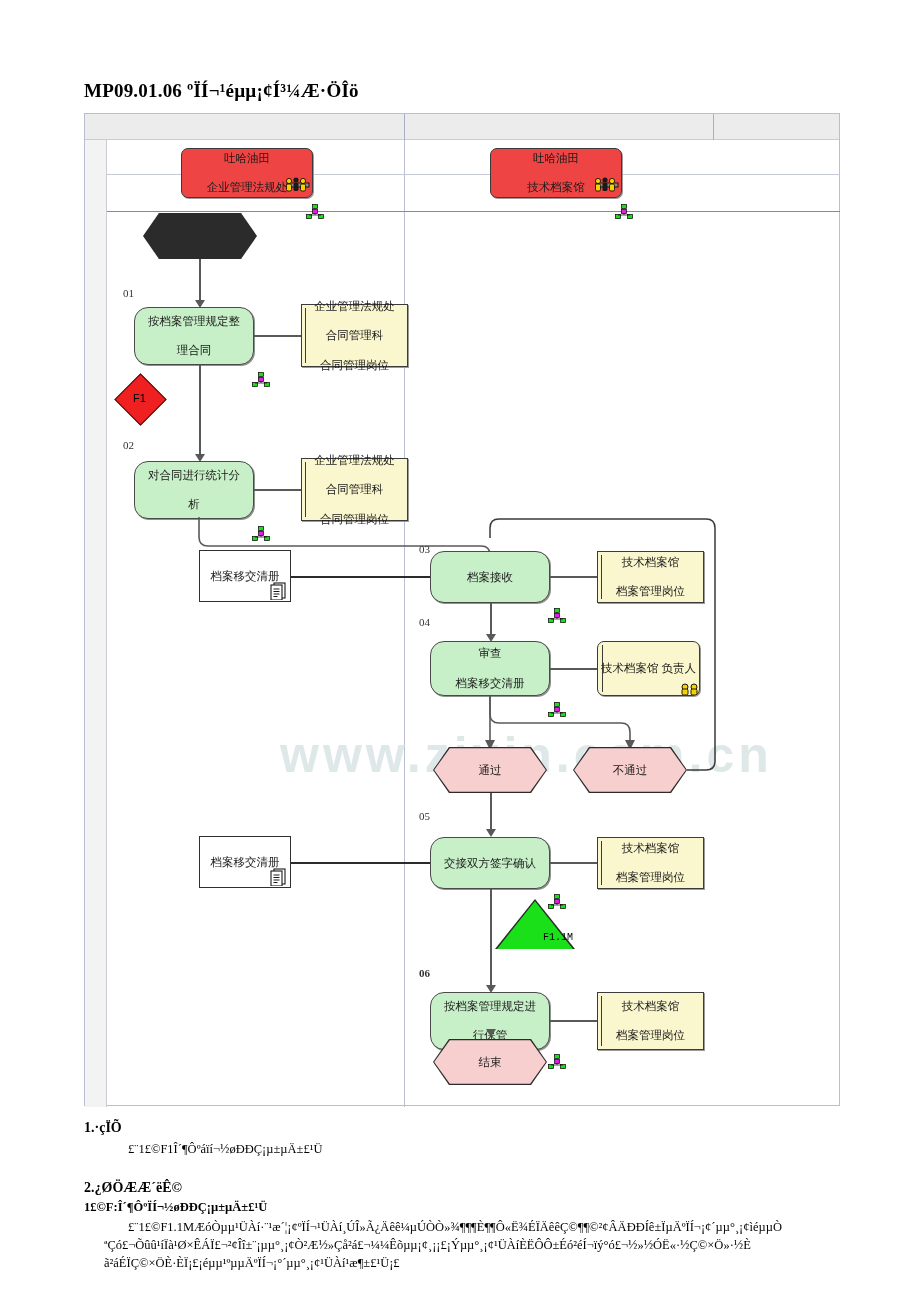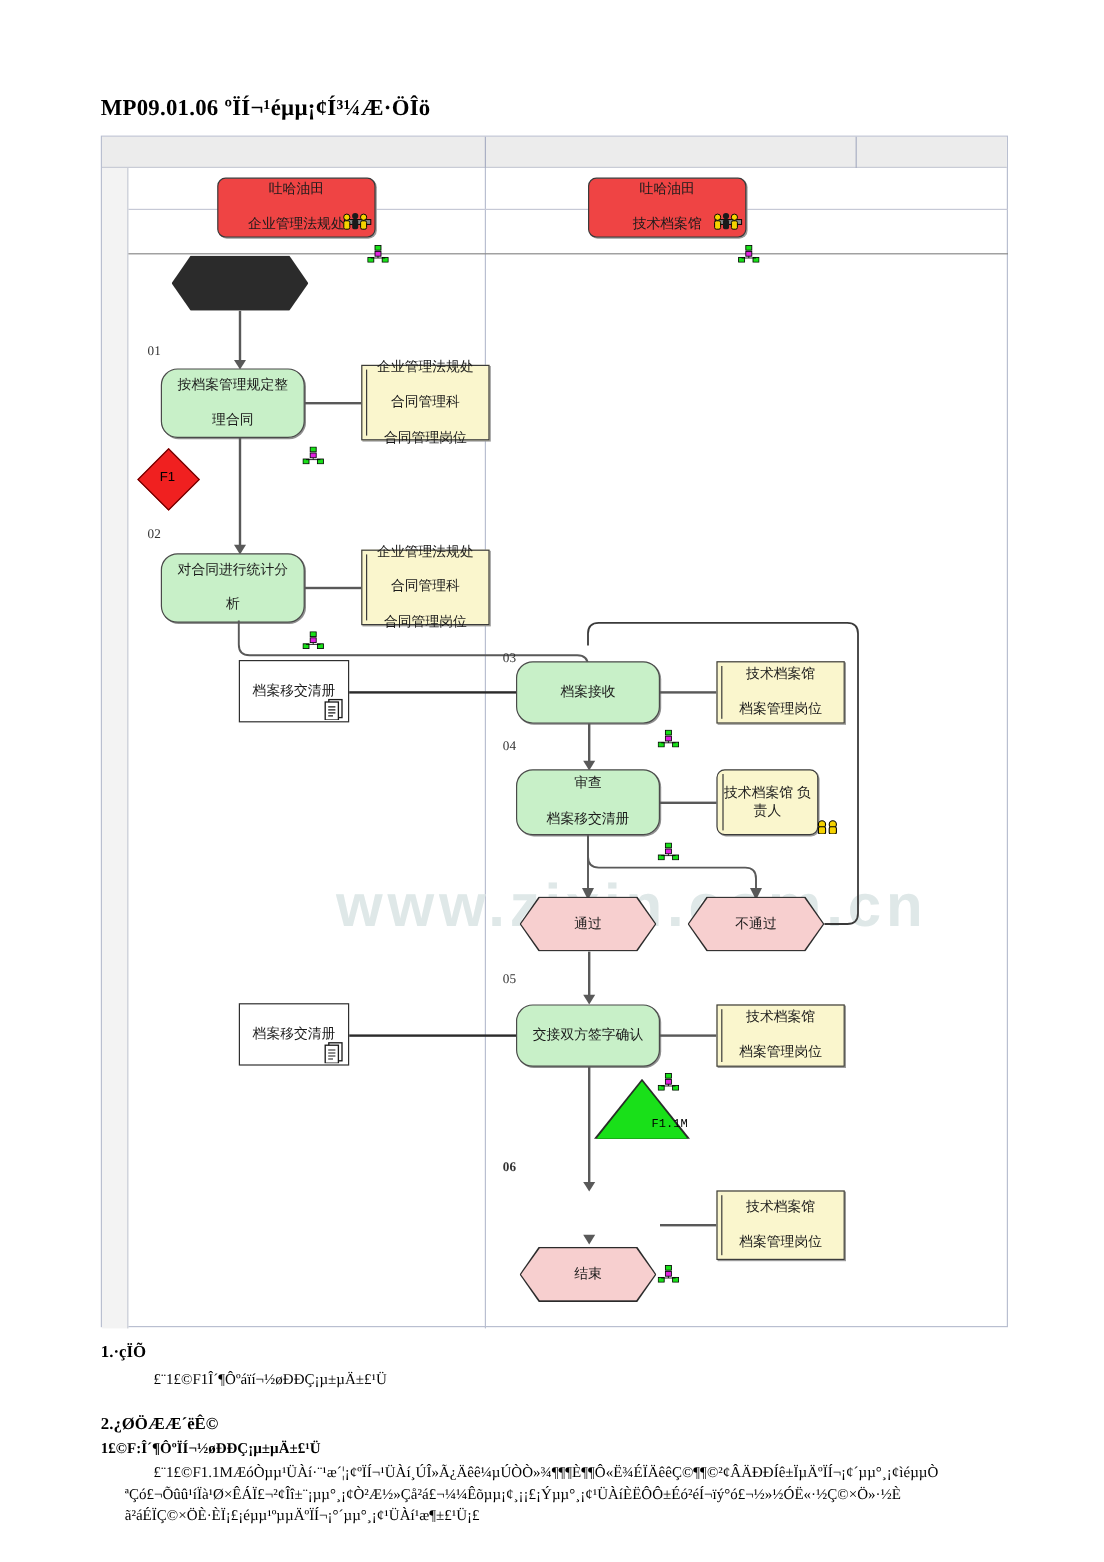--- a/index.html
+++ b/index.html
@@ -292,21 +292,21 @@
     <div class="arrow-down" style="left:401px;top:520px;"></div>
 
     <div class="step-no" style="left:334px;top:502px;">04</div>
     <div class="node process" style="left:345px;top:527px;width:120px;height:55px;">
       <span>
         <span>审查</span><br>
         <span>档案移交清册</span>
       </span>
     </div>
     <div class="conn h" style="left:465px;top:554px;width:47px;"></div>
-    <div class="node role-box rounded" style="left:512px;top:527px;width:85px;height:55px;">
+    <div class="node role-box rounded" style="left:512px;top:527px;width:103px;height:55px;">
       <span>技术档案馆  负责人</span>
     </div>
     <svg class="people-icon" style="left:588px;top:566px;" viewBox="0 0 34 15">
       <circle cx="12" cy="7" r="3" fill="#f5d200" stroke="#000" stroke-width="0.9"></circle>
       <circle cx="21" cy="7" r="3" fill="#f5d200" stroke="#000" stroke-width="0.9"></circle>
       <rect x="9" y="9" width="6" height="6" rx="1.5" fill="#f5d200" stroke="#000" stroke-width="0.9"></rect>
       <rect x="18" y="9" width="6" height="6" rx="1.5" fill="#f5d200" stroke="#000" stroke-width="0.9"></rect>
     </svg>
     <svg class="net-icon" style="left:463px;top:588px;" viewBox="0 0 18 15">
       <rect x="6.5" y="0.5" width="5" height="4" fill="#19e019" stroke="#000" stroke-width="0.7"></rect>
@@ -371,20 +371,26 @@
     </svg>
 
     <div class="conn v" style="left:405px;top:775px;height:98px;"></div>
     <div class="arrow-down" style="left:401px;top:871px;"></div>
 
     <div class="tri-outline" style="left:410px;top:785px;"></div>
     <div class="tri" style="left:412px;top:787px;"></div>
     <div class="tri-label" style="left:412px;top:818px;text-align:right;">F1.1M</div>
 
     <div class="step-no" style="left:334px;top:853px;font-weight:bold;">06</div>
+    <div class="node process" style="left:345px;top:878px;width:120px;height:58px;">
+      <span>
+        <span>按档案管理规定进</span><br>
+        <span>行保管</span>
+      </span>
+    </div>
     <div class="conn h" style="left:465px;top:906px;width:47px;"></div>
     <div class="node role-box" style="left:512px;top:878px;width:107px;height:58px;">
       <span>
         <span>技术档案馆</span><br>
         <span>档案管理岗位</span>
       </span>
     </div>
     <svg class="net-icon" style="left:463px;top:940px;" viewBox="0 0 18 15">
       <rect x="6.5" y="0.5" width="5" height="4" fill="#19e019" stroke="#000" stroke-width="0.7"></rect>
       <rect x="6.5" y="5.5" width="5" height="4" fill="#e020e0" stroke="#000" stroke-width="0.7"></rect>

